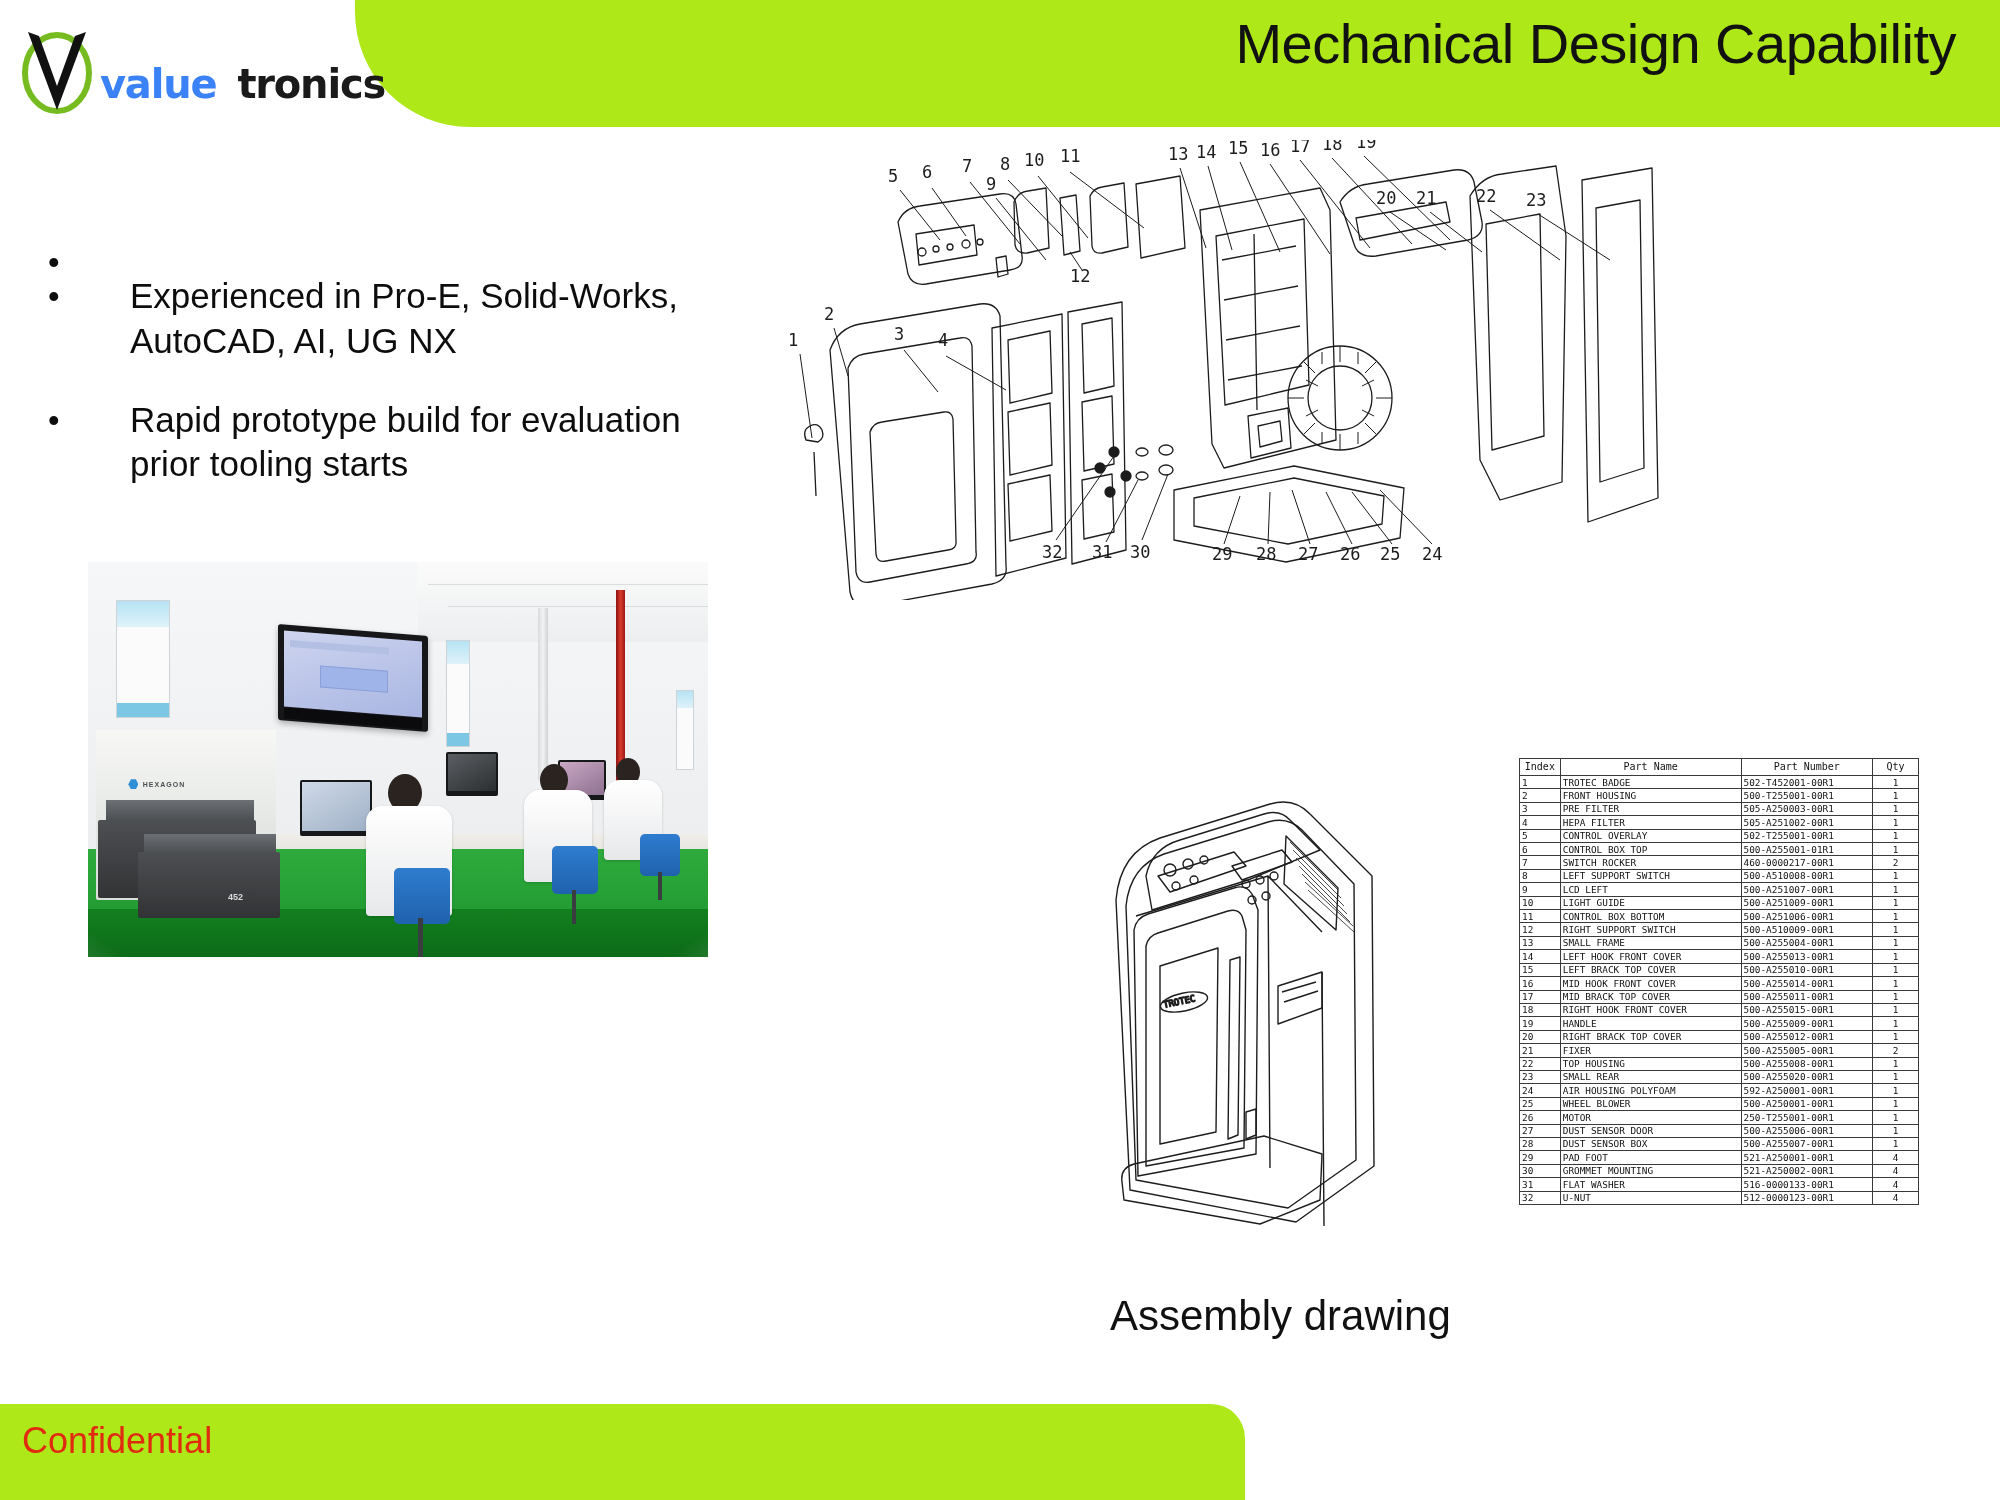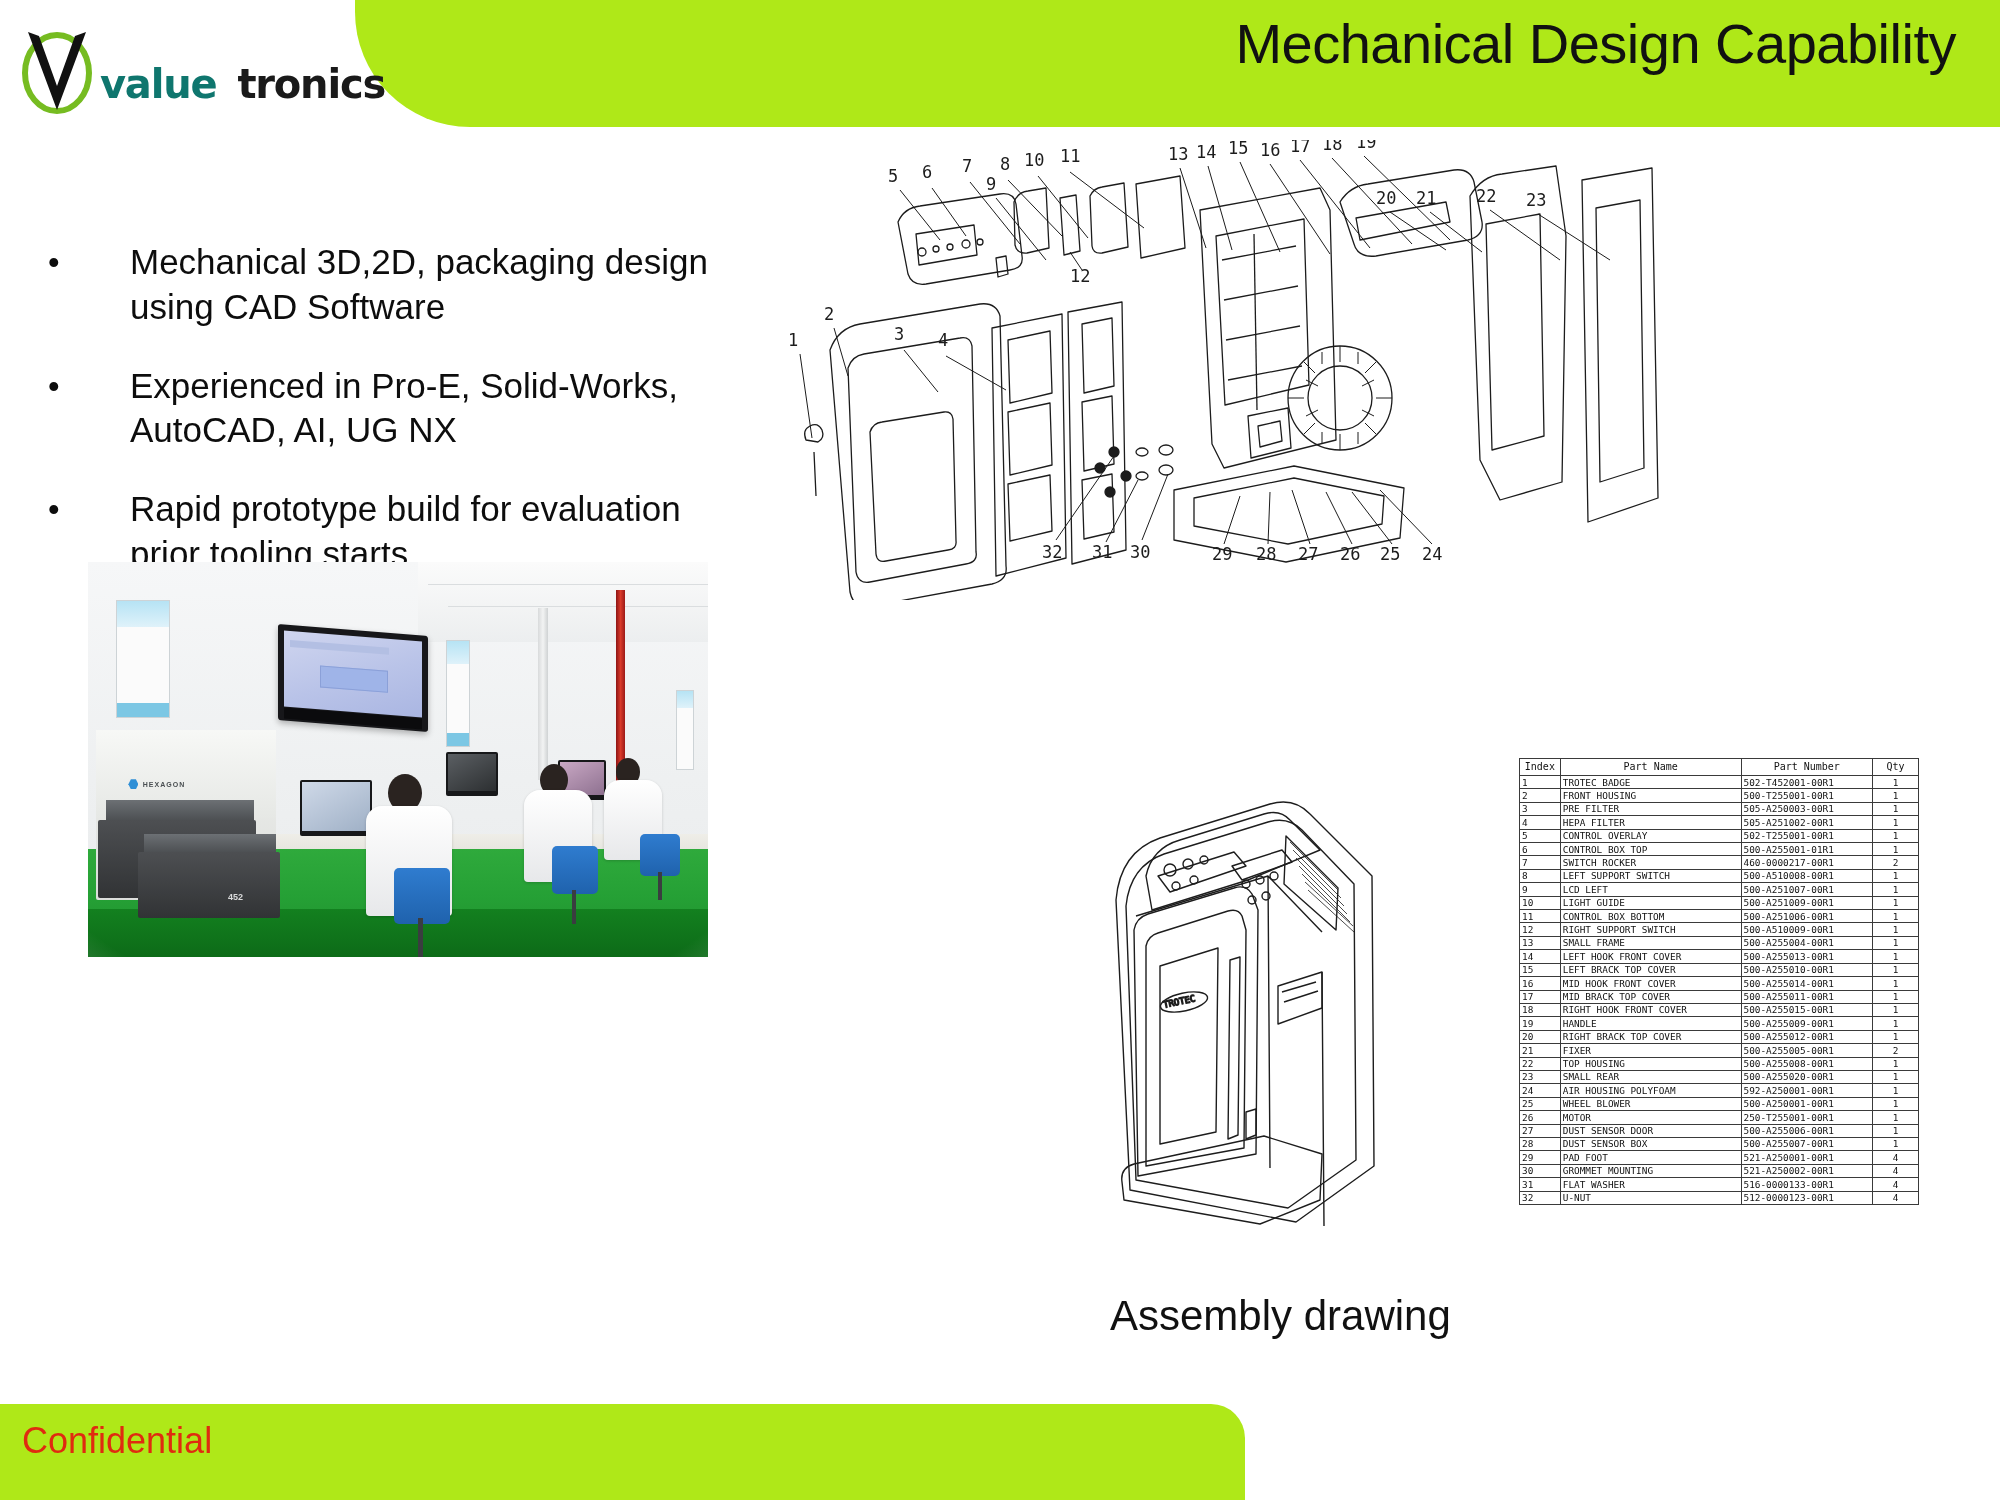--- a/index.html
+++ b/index.html
@@ -12,21 +12,21 @@
   .header-title{position:absolute;right:44px;top:16px;font-size:56px;line-height:1;
      font-weight:400;color:#111;letter-spacing:-.5px;white-space:nowrap;
      font-family:"Liberation Sans Narrow","Liberation Sans",sans-serif;}
 
   
   .logo{position:absolute;left:18px;top:26px;width:330px;height:100px;}
   .logo-mark{position:absolute;left:0;top:0;width:78px;height:88px;}
   .logo-word{position:absolute;left:82px;top:38px;font-size:40px;font-weight:bold;
      letter-spacing:-1.2px;line-height:1;white-space:nowrap;
      font-family:"DejaVu Sans","Liberation Sans",sans-serif;}
-  .logo-word .v{color:#0f766e;}
+  .logo-word .v{color:#3b82f6;}
   .logo-word .t{color:#1A1A1A;margin-left:21px;}
 
   
   .bullets{position:absolute;left:40px;top:240px;width:680px;}
   .bullet{position:relative;padding-left:90px;margin-bottom:34px;
      font-size:35px;line-height:1.28;color:#0d0d0d;
      font-family:"Liberation Sans","DejaVu Sans",sans-serif;font-weight:400;}
   .bullet .dot{position:absolute;left:8px;top:2px;font-size:33px;line-height:1.28;}
 
   
@@ -118,21 +118,20 @@
     <path d="M10 6 L39 84 L68 6 L57 10 L39 60 L21 10 Z" fill="#111"></path>
   </svg>
   <div class="logo-word">
     <span class="v">value</span><span class="t">tronics</span>
   </div>
 </div>
 
 <div class="bullets">
   <div class="bullet">
     <span class="dot">•</span>
-    <span>Mechanical 3D,2D, packaging design using CAD Software</span>
   </div>
   <div class="bullet">
     <span class="dot">•</span>
     <span>Experienced in Pro-E, Solid-Works, AutoCAD, AI, UG NX</span>
   </div>
   <div class="bullet">
     <span class="dot">•</span>
     <span>Rapid prototype build for evaluation prior tooling starts</span>
   </div>
 </div>

